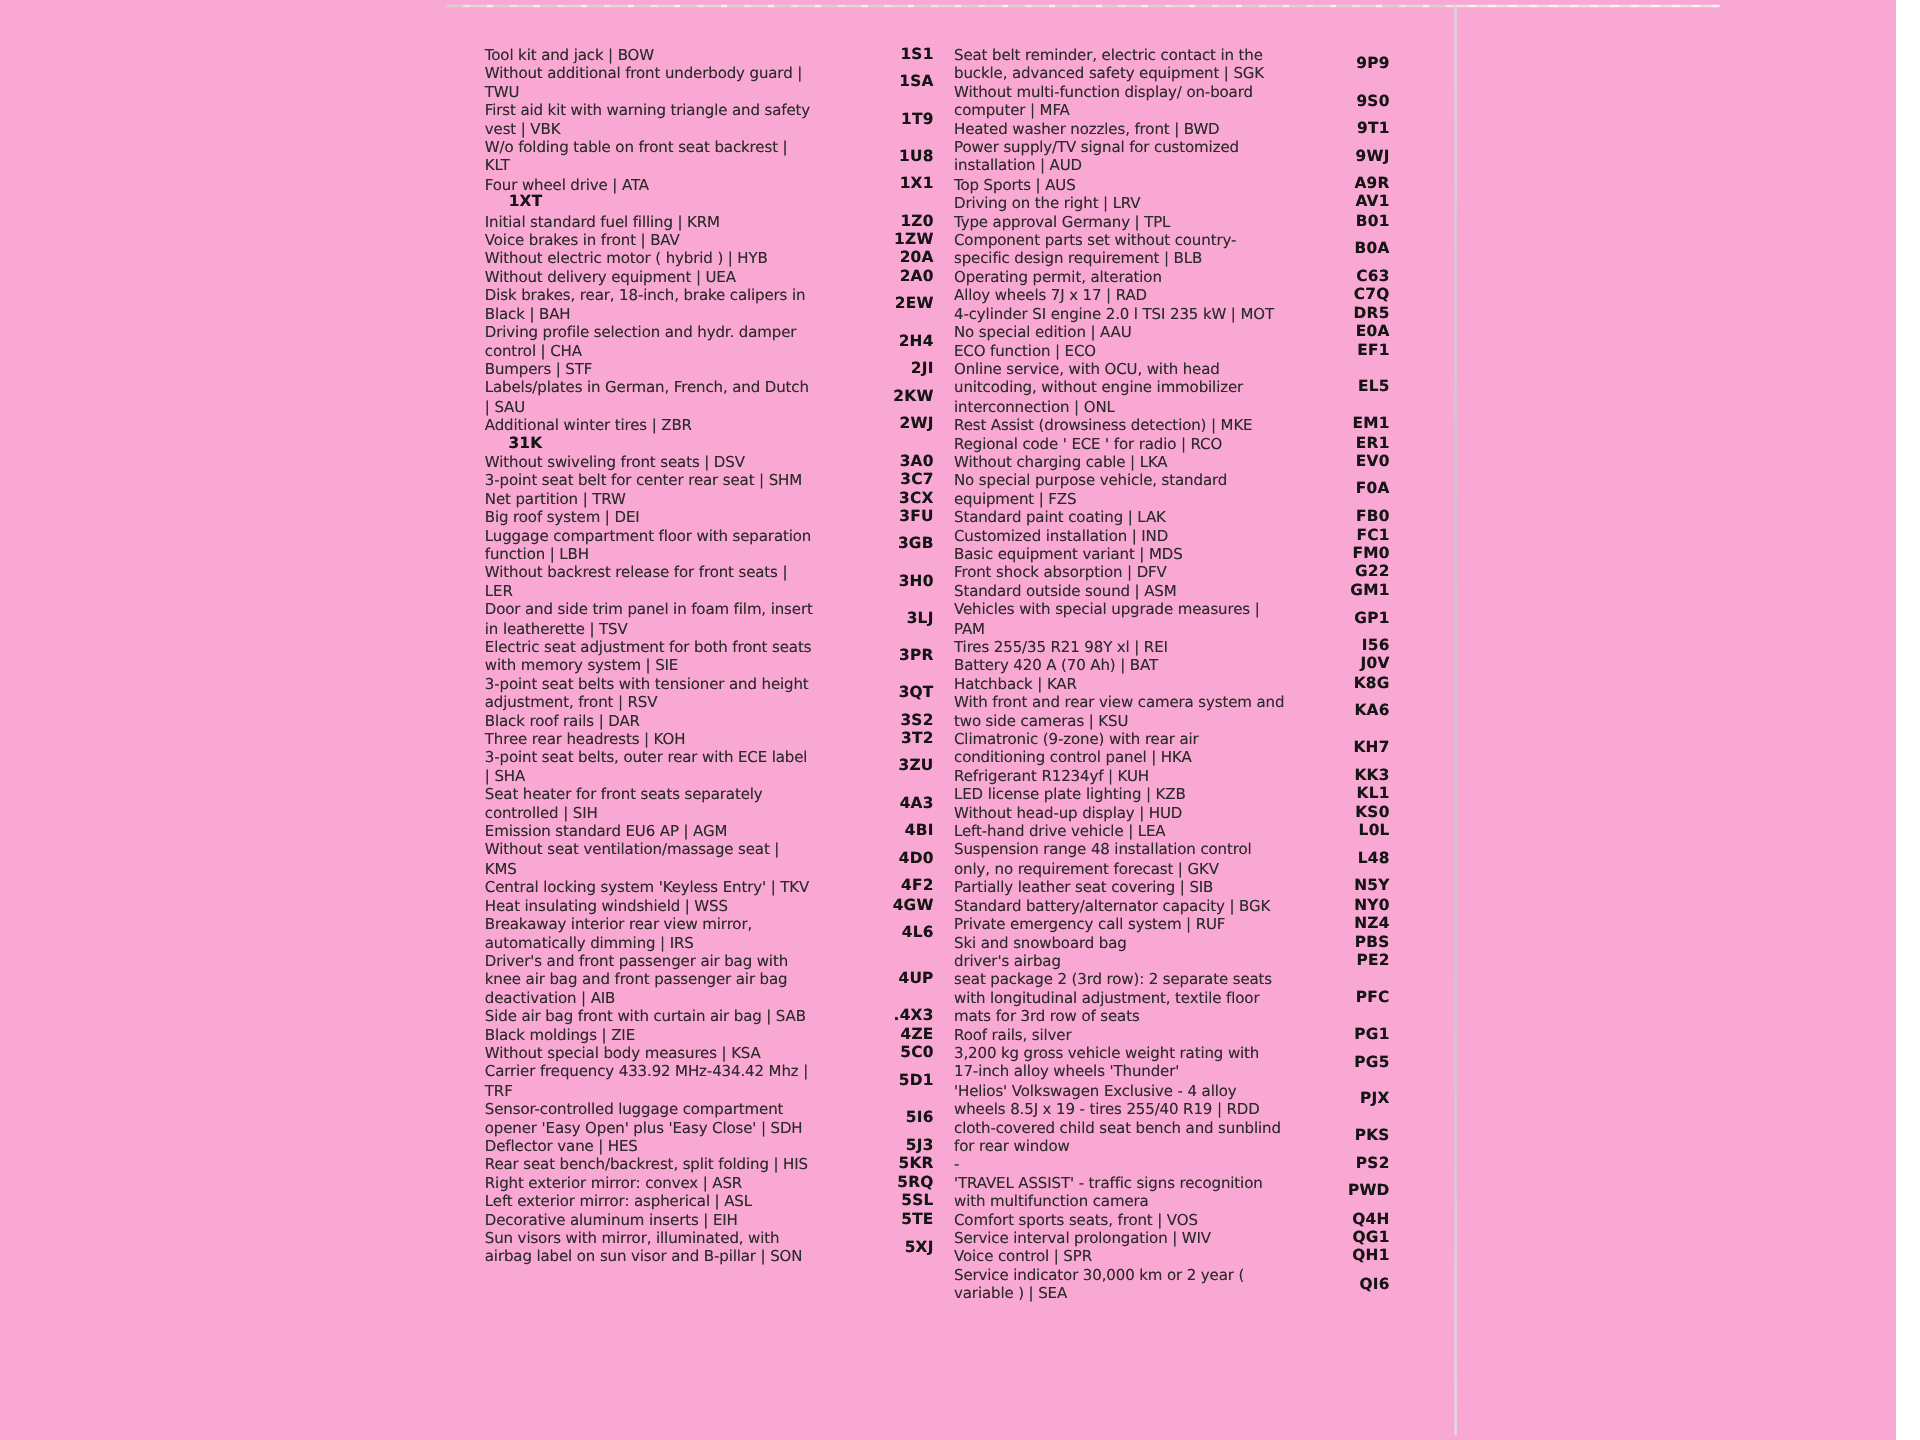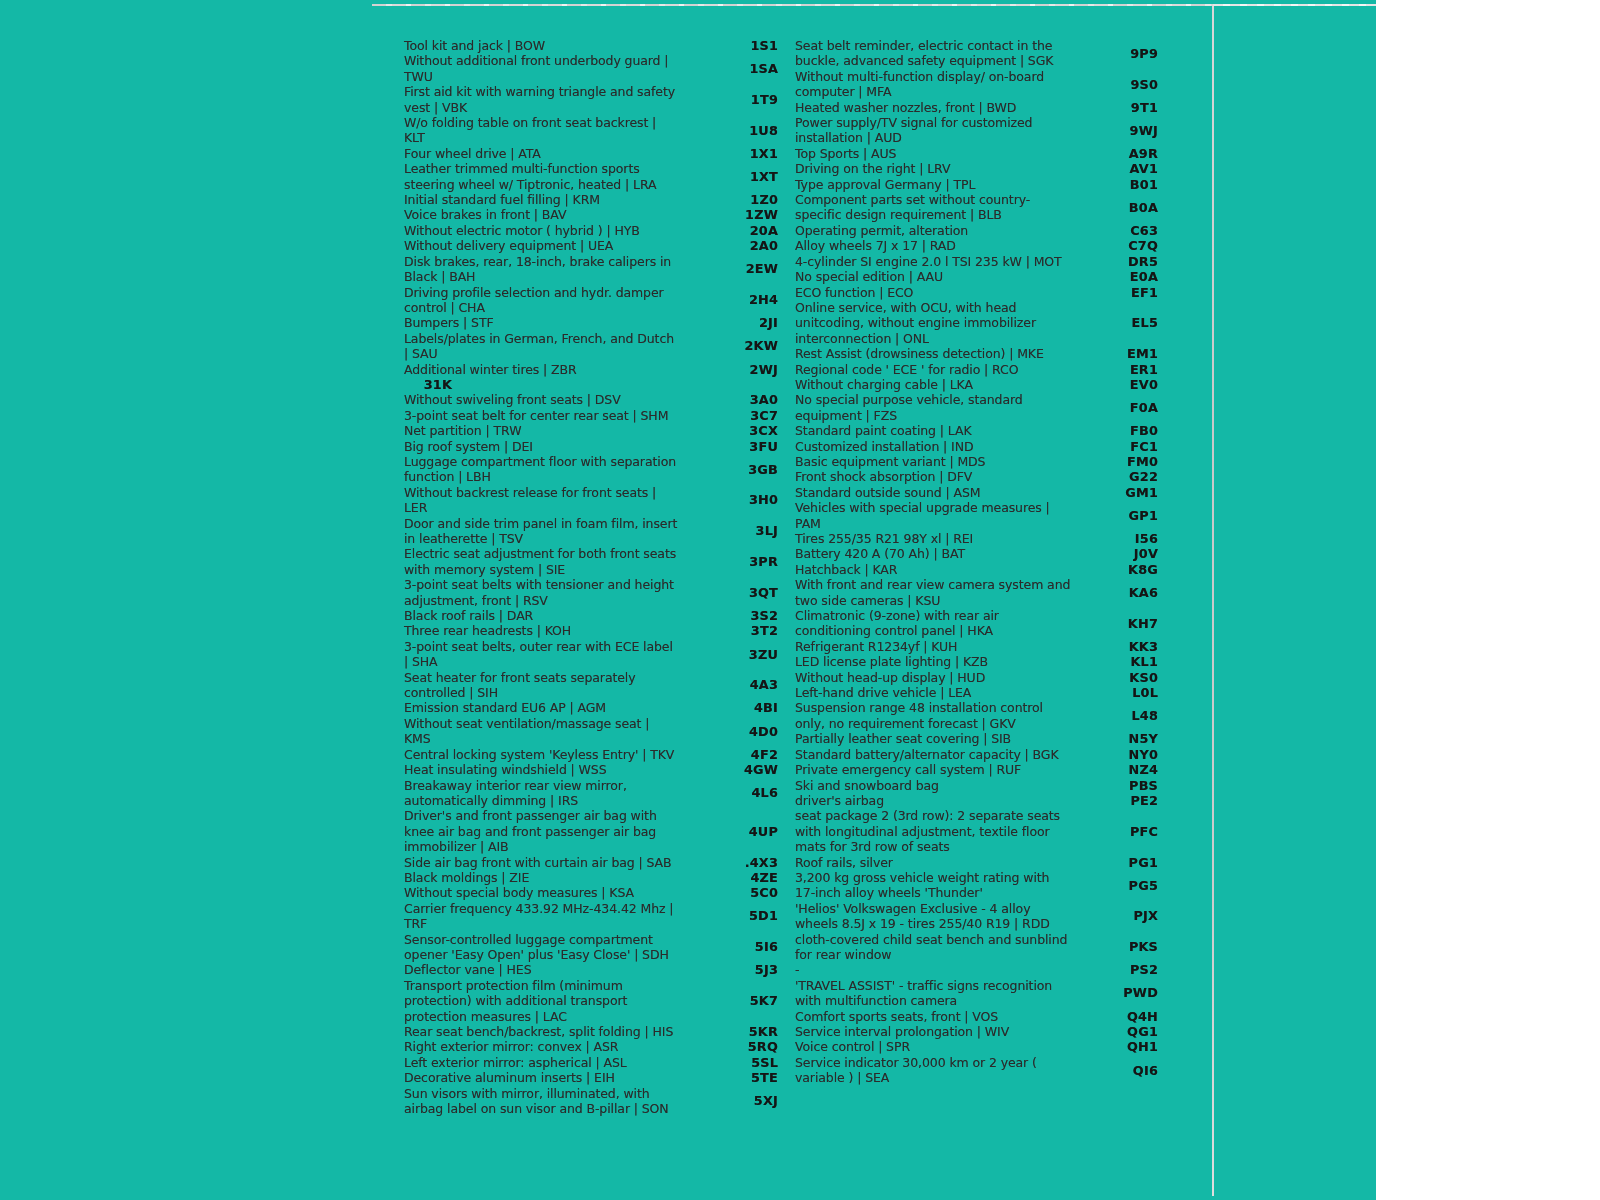--- a/index.html
+++ b/index.html
@@ -3,23 +3,23 @@
 <meta charset="utf-8">
 <style>
   html, body {
     margin: 0;
     padding: 0;
     background: #ffffff;
     font-family: "DejaVu Sans", "Liberation Sans", sans-serif;
   }
   #page {
     position: relative;
-    width: 1376px;
+    width: 1580px;
     height: 1200px;
-    background: #14b8a6;
+    background: #f9a8d4;
     overflow: hidden;
   }
   
   .top-line {
     position: absolute;
     left: 372px; top: 4px;
     width: 841px; height: 2px;
     background: repeating-linear-gradient(90deg,
       #d2d2d2 0 14px, #e7e7e7 14px 20px, #dadada 20px 34px, #f1f1f1 34px 39px);
   }
@@ -101,24 +101,20 @@
         </div>
         <div class="code">1U8</div>
       </div>
       <div class="row">
         <div class="desc">
           <div class="line">Four wheel drive | ATA</div>
         </div>
         <div class="code">1X1</div>
       </div>
       <div class="row">
-        <div class="desc">
-          <div class="line">Leather trimmed multi-function sports</div>
-          <div class="line">steering wheel w/ Tiptronic, heated | LRA</div>
-        </div>
         <div class="code">1XT</div>
       </div>
       <div class="row">
         <div class="desc">
           <div class="line">Initial standard fuel filling | KRM</div>
         </div>
         <div class="code">1Z0</div>
       </div>
       <div class="row">
         <div class="desc">
@@ -288,21 +284,21 @@
         <div class="desc">
           <div class="line">Breakaway interior rear view mirror,</div>
           <div class="line">automatically dimming | IRS</div>
         </div>
         <div class="code">4L6</div>
       </div>
       <div class="row">
         <div class="desc">
           <div class="line">Driver's and front passenger air bag with</div>
           <div class="line">knee air bag and front passenger air bag</div>
-          <div class="line">immobilizer | AIB</div>
+          <div class="line">deactivation | AIB</div>
         </div>
         <div class="code">4UP</div>
       </div>
       <div class="row">
         <div class="desc">
           <div class="line">Side air bag front with curtain air bag | SAB</div>
         </div>
         <div class="code">.4X3</div>
       </div>
       <div class="row">
@@ -329,28 +325,20 @@
           <div class="line">Sensor-controlled luggage compartment</div>
           <div class="line">opener 'Easy Open' plus 'Easy Close' | SDH</div>
         </div>
         <div class="code">5I6</div>
       </div>
       <div class="row">
         <div class="desc">
           <div class="line">Deflector vane | HES</div>
         </div>
         <div class="code">5J3</div>
-      </div>
-      <div class="row">
-        <div class="desc">
-          <div class="line">Transport protection film (minimum</div>
-          <div class="line">protection) with additional transport</div>
-          <div class="line">protection measures | LAC</div>
-        </div>
-        <div class="code">5K7</div>
       </div>
       <div class="row">
         <div class="desc">
           <div class="line">Rear seat bench/backrest, split folding | HIS</div>
         </div>
         <div class="code">5KR</div>
       </div>
       <div class="row">
         <div class="desc">
           <div class="line">Right exterior mirror: convex | ASR</div>

